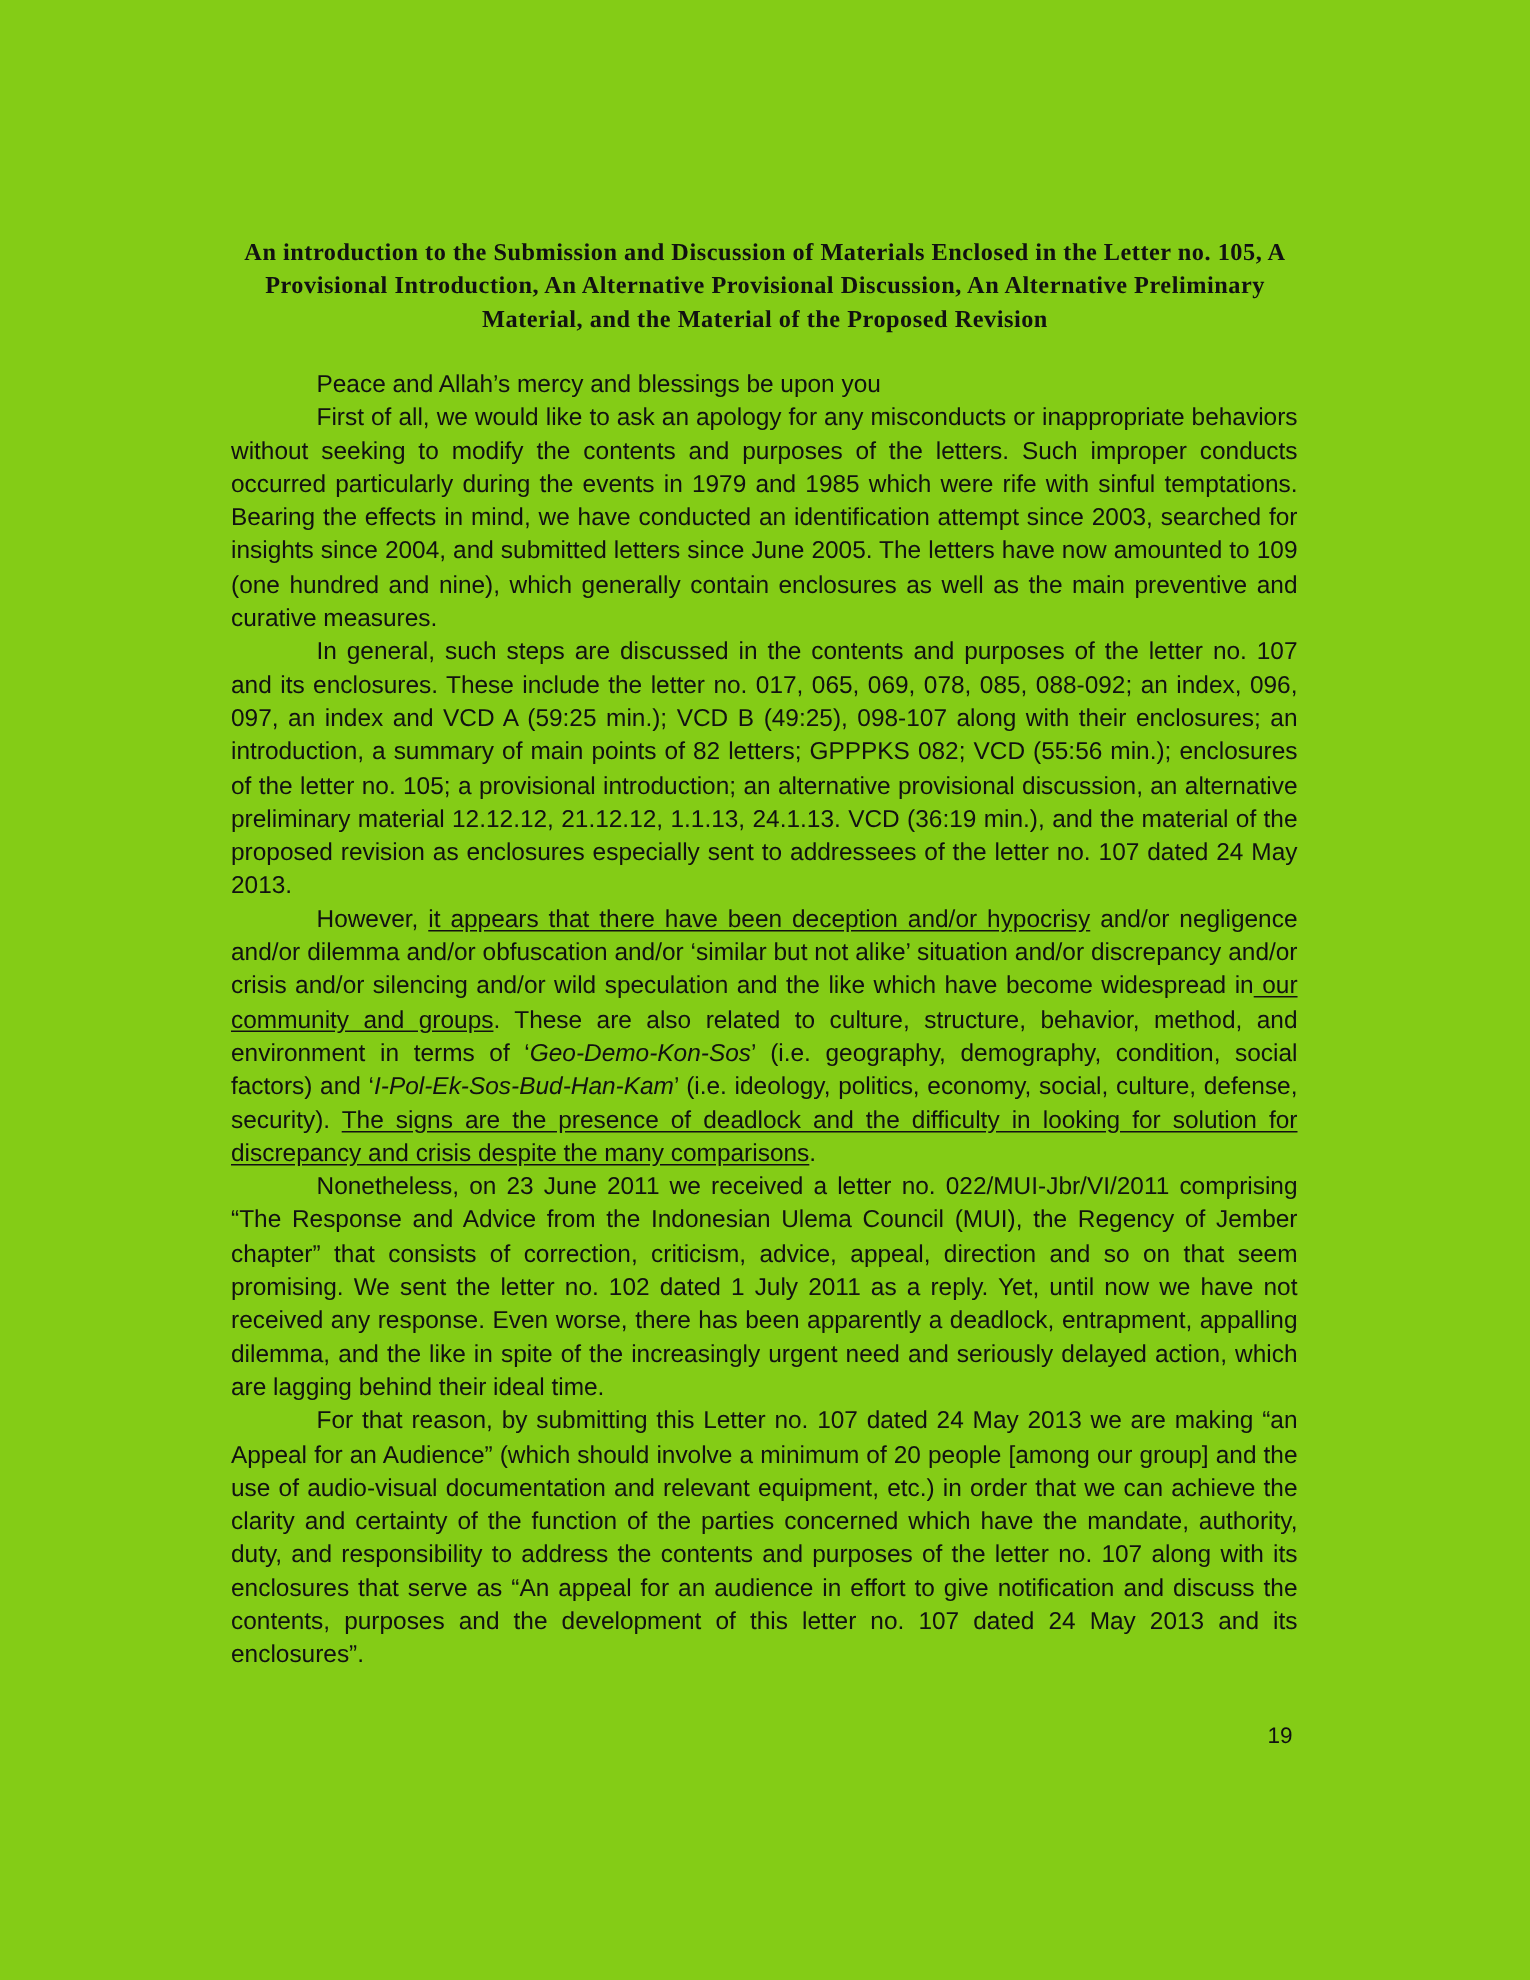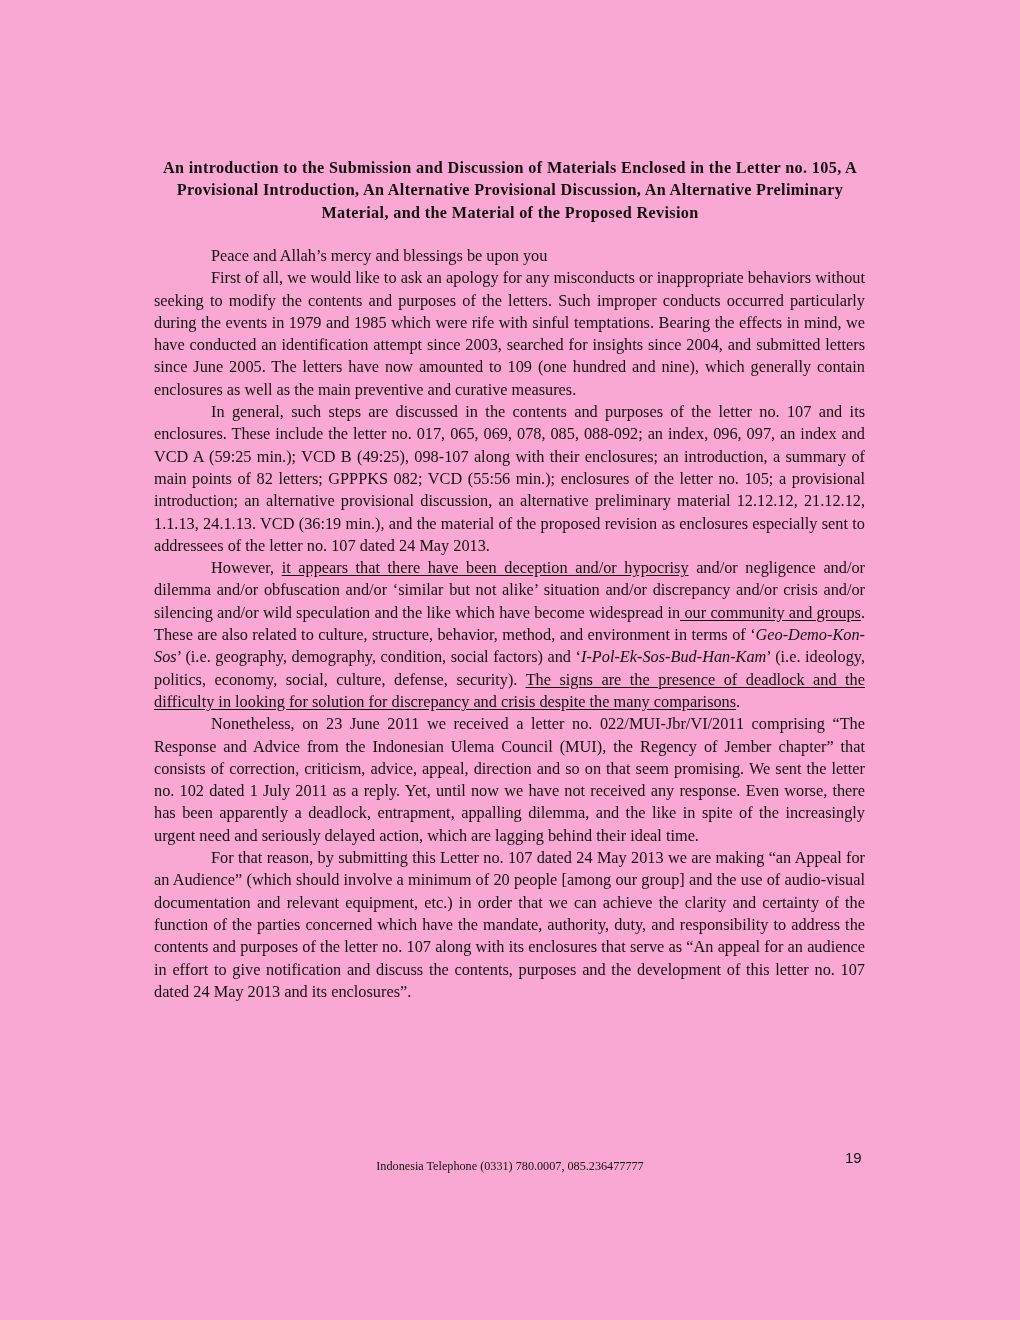--- a/index.html
+++ b/index.html
@@ -1,25 +1,25 @@
 <!DOCTYPE html>
 <html><head>
 <meta charset="utf-8">
 <style>
   html, body { margin: 0; padding: 0; background: #ffffff; }
   body { width: 1020px; height: 1320px; position: relative; overflow: hidden; color: #111; }
-  .page { position: absolute; left: 0; top: 0; width: 1020px; height: 1320px; background: #f9a8d4; }
+  .page { position: absolute; left: 0; top: 0; width: 1020px; height: 1320px; background: #84cc16; }
   .title {
     position: absolute; left: 150px; top: 157px; width: 720px;
     text-align: center; font-family: "Liberation Serif", serif; font-weight: bold;
     font-size: 16.2px; line-height: 22.3px; letter-spacing: 0.35px;
   }
   .body {
     position: absolute; left: 154px; top: 245px; width: 711px;
-    font-family: Liberation Serif, serif; font-size: 16.3px; line-height: 22.3px;
+    font-family: Liberation Sans, sans-serif; font-size: 16.3px; line-height: 22.3px;
     text-align: justify;
   }
   .body p { margin: 0; text-indent: 57px; }
   .u { text-decoration: underline; text-underline-offset: 2px; }
   .it { font-style: italic; }
   .pagenum {
     position: absolute; left: 845px; top: 1149px;
     font-family: "Liberation Sans", sans-serif; font-size: 15px;
   }
   .footer {
@@ -42,16 +42,15 @@
     <p>First of all, we would like to ask an apology for any misconducts or inappropriate behaviors without seeking to modify the contents and purposes of the letters. Such improper conducts occurred particularly during the events in 1979 and 1985 which were rife with sinful temptations. Bearing the effects in mind, we have conducted an identification attempt since 2003, searched for insights since 2004, and submitted letters since June 2005. The letters have now amounted to 109 (one hundred and nine), which generally contain enclosures as well as the main preventive and curative measures.</p>
     <p>In general, such steps are discussed in the contents and purposes of the letter no. 107 and its enclosures. These include the letter no. 017, 065, 069, 078, 085, 088-092; an index, 096, 097, an index and VCD A (59:25 min.); VCD B (49:25), 098-107 along with their enclosures; an introduction, a summary of main points of 82 letters; GPPPKS 082; VCD (55:56 min.); enclosures of the letter no. 105; a provisional introduction; an alternative provisional discussion, an alternative preliminary material 12.12.12, 21.12.12, 1.1.13, 24.1.13. VCD (36:19 min.), and the material of the proposed revision as enclosures especially sent to addressees of the letter no. 107 dated 24 May 2013.</p>
     <p><span>However, </span><span class="u">it appears that there have been deception and/or hypocrisy</span><span> and/or negligence and/or dilemma and/or obfuscation and/or ‘similar but not alike’ situation and/or discrepancy and/or crisis and/or silencing and/or wild speculation and the like which have become widespread in</span><span class="u"> our community and groups</span><span>. These are also related to culture, structure, behavior, method, and environment in terms of ‘</span><span class="it">Geo-Demo-Kon-Sos</span><span>’ (i.e. geography, demography, condition, social factors) and ‘</span><span class="it">I-Pol-Ek-Sos-Bud-Han-Kam</span><span>’ (i.e. ideology, politics, economy, social, culture, defense, security). </span><span class="u">The signs are the presence of deadlock and the difficulty in looking for solution for discrepancy and crisis despite the many comparisons</span><span>.</span></p>
     <p>Nonetheless, on 23 June 2011 we received a letter no. 022/MUI-Jbr/VI/2011 comprising “The Response and Advice from the Indonesian Ulema Council (MUI), the Regency of Jember chapter” that consists of correction, criticism, advice, appeal, direction and so on that seem promising. We sent the letter no. 102 dated 1 July 2011 as a reply. Yet, until now we have not received any response. Even worse, there has been apparently a deadlock, entrapment, appalling dilemma, and the like in spite of the increasingly urgent need and seriously delayed action, which are lagging behind their ideal time.</p>
     <p>For that reason, by submitting this Letter no. 107 dated 24 May 2013 we are making “an Appeal for an Audience” (which should involve a minimum of 20 people [among our group] and the use of audio-visual documentation and relevant equipment, etc.) in order that we can achieve the clarity and certainty of the function of the parties concerned which have the mandate, authority, duty, and responsibility to address the contents and purposes of the letter no. 107 along with its enclosures that serve as “An appeal for an audience in effort to give notification and discuss the contents, purposes and the development of this letter no. 107 dated 24 May 2013 and its enclosures”.</p>
   </div>
 
   <div class="pagenum">19</div>
 
   <div class="footer">
-    <div>Indonesia Telephone (0331) 780.0007, 085.236477777</div>
   </div>
 
 </div>
 
 </body></html>

